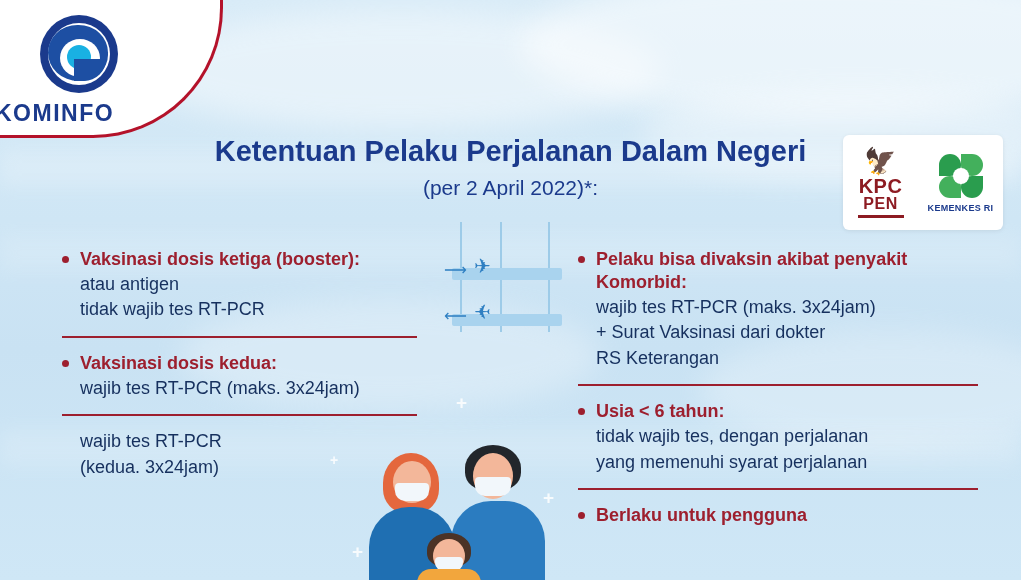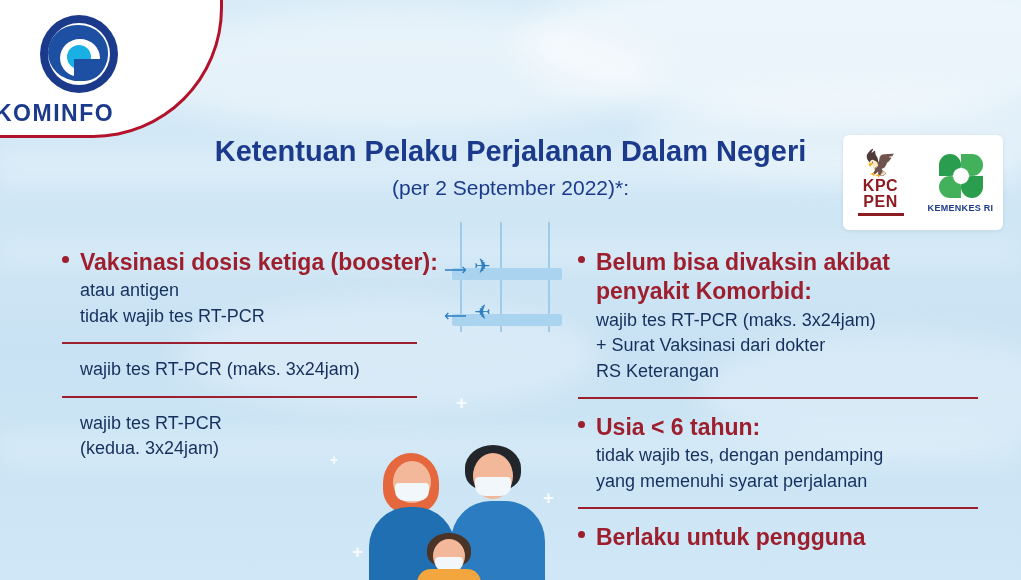--- a/index.html
+++ b/index.html
@@ -133,21 +133,21 @@
     width: 62px;
     text-align: center;
     line-height: 1;
   }
   .kpcpen .garuda {
     font-size: 26px;
     color: #8d1b22;
     line-height: 1;
   }
   .kpcpen .kp {
-    font-size: 16px;
+    font-size: 20px;
     font-weight: bold;
     color: #8d1b22;
     letter-spacing: .5px;
     margin-top: 2px;
   }
   .kpcpen .pen {
     font-size: 16px;
     font-weight: bold;
     color: #8d1b22;
     letter-spacing: .5px;
@@ -281,21 +281,21 @@
     position: absolute;
     left: 578px;
     top: 248px;
     width: 400px;
   }
   .item {
     position: relative;
     margin-bottom: 14px;
   }
   .item .head {
-    font-size: 23px;
+    font-size: 18px;
     font-weight: bold;
     color: #9d1f2e;
     line-height: 1.28;
     padding-left: 18px;
     position: relative;
   }
   .item .head .dot {
     position: absolute;
     left: 0;
     top: 8px;
@@ -359,21 +359,21 @@
         <div class="petal p2"></div>
         <div class="petal p3"></div>
         <div class="petal p4"></div>
         <div class="center-dot"></div>
       </div>
       <div class="label">KEMENKES RI</div>
     </div>
   </div>
 
   <div class="title">Ketentuan Pelaku Perjalanan Dalam Negeri</div>
-  <div class="subtitle">(per 2 September 2022)*:</div>
+  <div class="subtitle">(per 2 April 2022)*:</div>
 
   <div class="conveyor">
     <div class="conv-line" style="left:8px;  top:0;  height:110px;"></div>
     <div class="conv-line" style="left:48px; top:0;  height:110px;"></div>
     <div class="conv-line" style="left:96px; top:0;  height:110px;"></div>
     <div class="conv-bar" style="left:0;   top:46px; width:110px;"></div>
     <div class="conv-bar" style="left:0;   top:92px; width:110px;"></div>
     <div class="arrow" style="left:-8px; top:40px;">⟶</div>
     <div class="plane" style="left:22px; top:34px;">✈</div>
     <div class="arrow" style="left:-8px; top:86px;">⟵</div>
@@ -409,50 +409,54 @@
         <span class="dot"></span>
         <span>Vaksinasi dosis ketiga (booster):</span>
       </div>
       <div class="body">atau antigen</div>
       <div class="body">tidak wajib tes RT-PCR</div>
     </div>
 
     <div class="divider short"></div>
 
     <div class="item">
+      <div class="head">
+        <span class="dot"></span>
+        <span>Vaksinasi dosis kedua:</span>
+      </div>
       <div class="body">wajib tes RT-PCR (maks. 3x24jam)</div>
     </div>
 
     <div class="divider short"></div>
 
     <div class="item">
       <div class="body">wajib tes RT-PCR</div>
       <div class="body">(kedua. 3x24jam)</div>
     </div>
   </div>
 
   <div class="col-right">
     <div class="item">
       <div class="head">
         <span class="dot"></span>
-        <span>Belum bisa divaksin akibat penyakit Komorbid:</span>
+        <span>Pelaku bisa divaksin akibat penyakit Komorbid:</span>
       </div>
       <div class="body">wajib tes RT-PCR (maks. 3x24jam)</div>
       <div class="body">+ Surat Vaksinasi dari dokter</div>
       <div class="body">RS Keterangan</div>
     </div>
 
     <div class="divider right"></div>
 
     <div class="item">
       <div class="head">
         <span class="dot"></span>
         <span>Usia &lt; 6 tahun:</span>
       </div>
-      <div class="body">tidak wajib tes, dengan pendamping</div>
+      <div class="body">tidak wajib tes, dengan perjalanan</div>
       <div class="body">yang memenuhi syarat perjalanan</div>
     </div>
 
     <div class="divider right"></div>
 
     <div class="item">
       <div class="head">
         <span class="dot"></span>
         <span>Berlaku untuk pengguna</span>
       </div>

